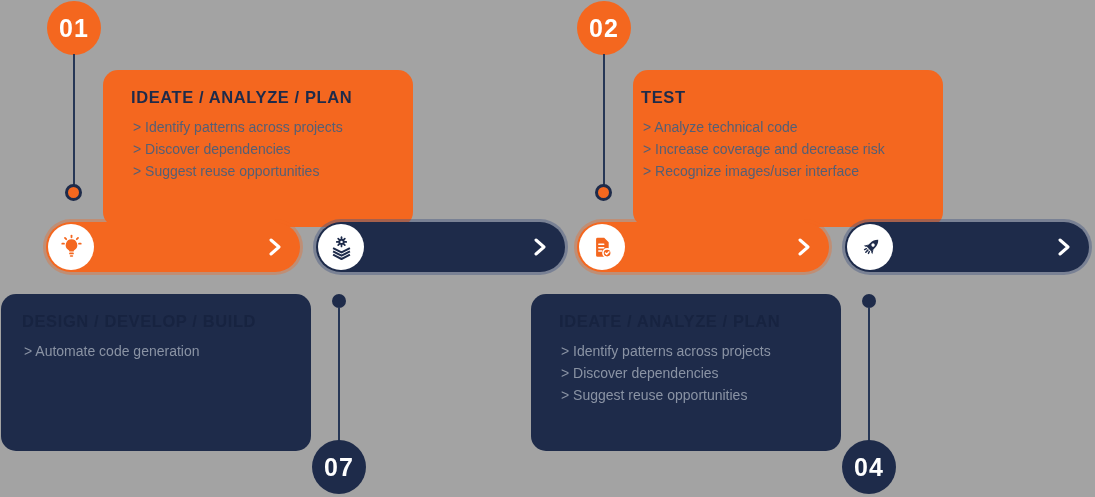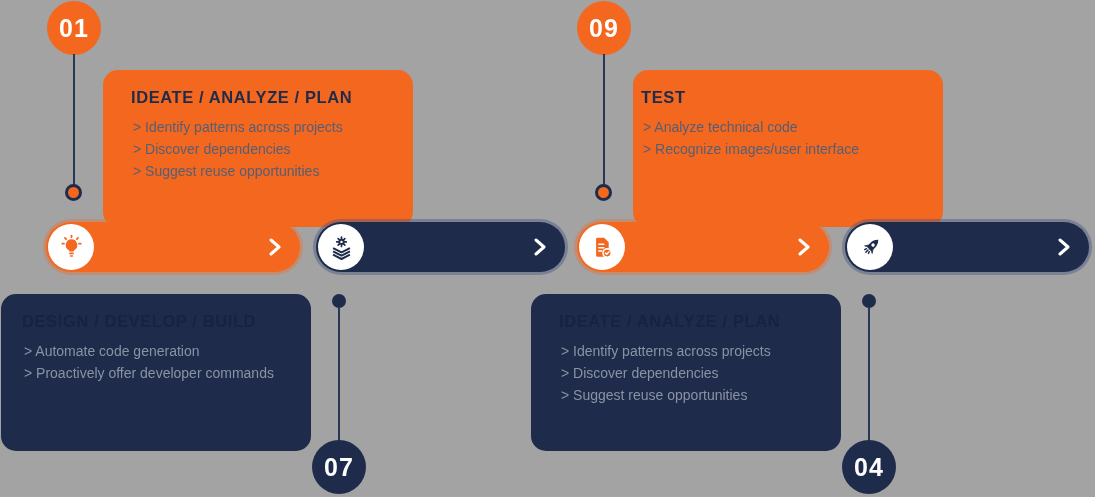--- a/index.html
+++ b/index.html
@@ -73,28 +73,29 @@
   <div class="card card-orange" style="left:103px; top:70px;">
     <h3>IDEATE / ANALYZE / PLAN</h3>
     <ul>
       <li>&gt; Identify patterns across projects</li>
       <li>&gt; Discover dependencies</li>
       <li>&gt; Suggest reuse opportunities</li>
     </ul>
   </div>
 
   <div class="num-badge num-orange" style="left:577px; top:1px;">
-    <span>09</span>
+    <span>02</span>
   </div>
   <div class="vline" style="left:603px; top:54px; height:132px;"></div>
   <div class="dot-orange" style="left:595px; top:184px;"></div>
   <div class="card card-orange" style="left:633px; top:70px;padding-left:8px;">
     <h3>TEST</h3>
     <ul>
       <li>&gt; Analyze technical code</li>
+      <li>&gt; Increase coverage and decrease risk</li>
       <li>&gt; Recognize images/user interface</li>
     </ul>
   </div>
 
   <div class="pill pill-orange" style="left:46px; width:254px;">
     <div class="icon-circle">
       <svg width="27" height="27" viewBox="0 0 24 24">
         <g fill="none" stroke="#F4671F" stroke-width="1.6" stroke-linecap="round">
           <path d="M12 2.9V1.4"></path>
           <path d="M7.3 4.6 6.2 3.5"></path>
@@ -183,21 +184,20 @@
       <svg width="14" height="24" viewBox="0 0 14 24">
         <path d="M3 5l8 7-8 7" stroke="#fff" stroke-width="3" fill="none" stroke-linecap="round" stroke-linejoin="round"></path>
       </svg>
     </div>
   </div>
 
   <div class="card card-navy" style="left:1px; top:294px;padding-left:21px;">
     <h3>DESIGN / DEVELOP / BUILD</h3>
     <ul>
       <li>&gt; Automate code generation</li>
-      <li>&gt; Proactively offer developer commands</li>
     </ul>
   </div>
   <div class="dot-navy" style="left:332px; top:294px;"></div>
   <div class="vline" style="left:338px; top:307px; height:134px;"></div>
   <div class="num-badge num-navy" style="left:312px; top:440px;">
     <span>07</span>
   </div>
 
   <div class="card card-navy" style="left:531px; top:294px;">
     <h3>IDEATE / ANALYZE / PLAN</h3>

